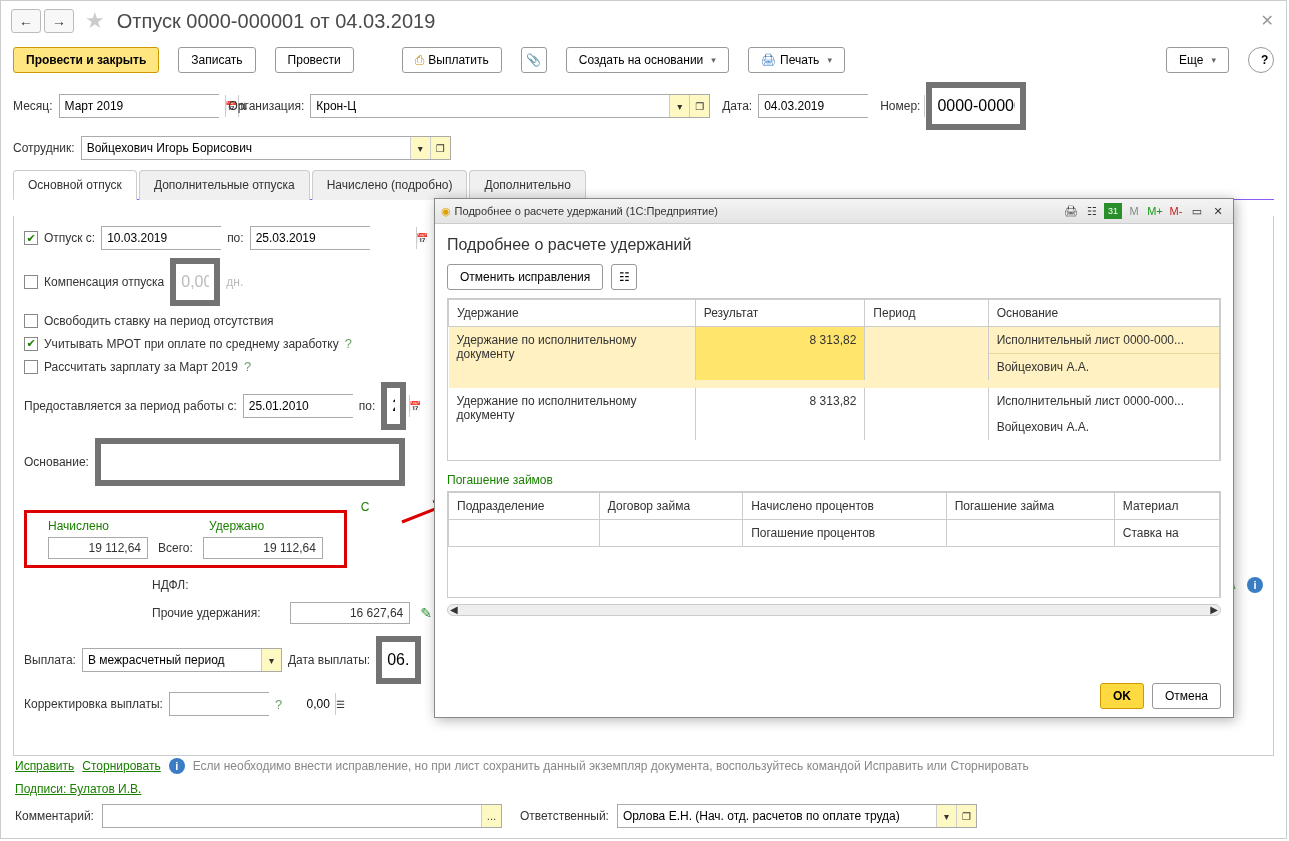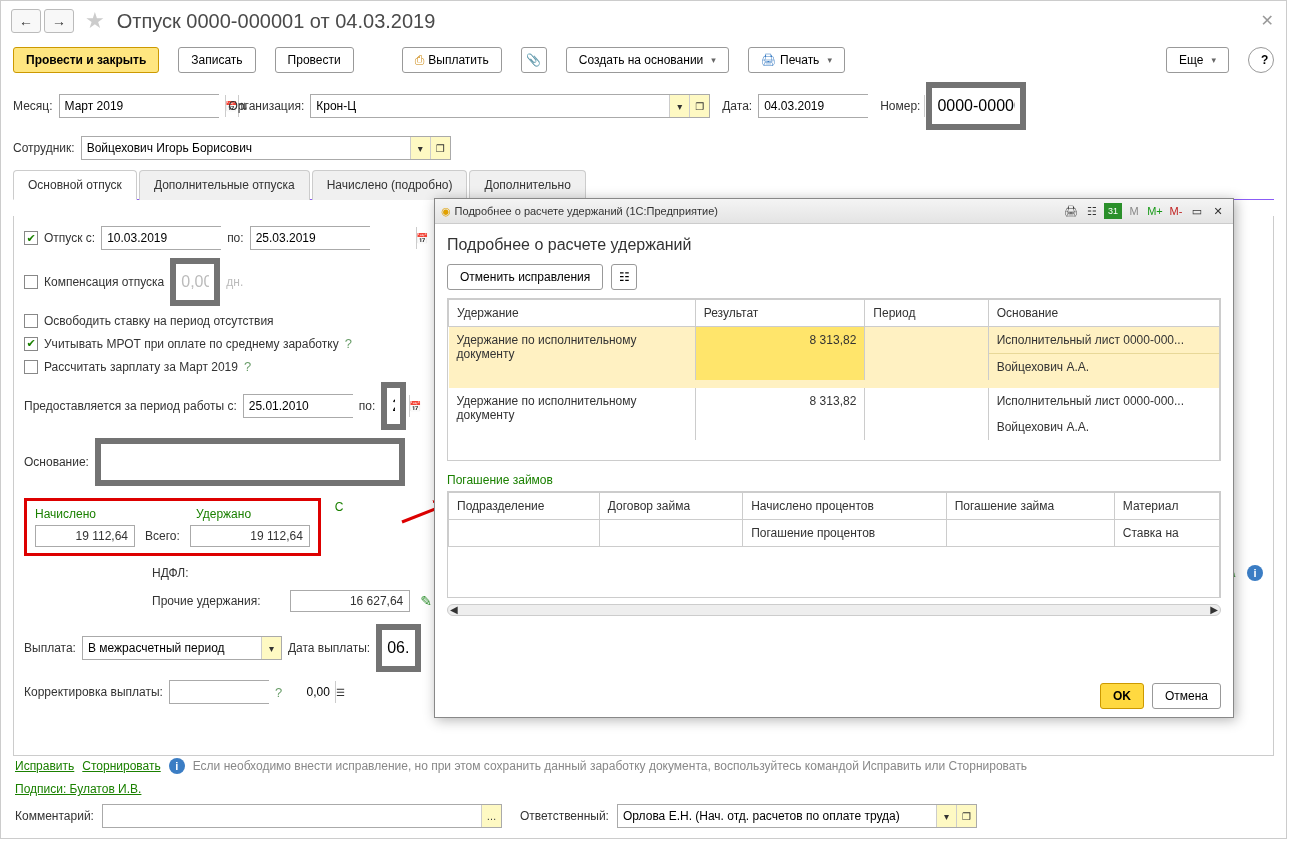--- a/index.html
+++ b/index.html
@@ -156,23 +156,23 @@
 .chk {
   width: 14px; height: 14px;
   border: 1px solid #888;
   display: inline-flex;
   align-items: center; justify-content: center;
   font-size: 11px;
   color: #1a8000;
 }
 .calc-box {
   border: 3px solid #d00;
-  padding: 6px 8px;
+  padding: 6px 21px;
   display: inline-block;
-  margin-top: 4px;
+  margin-top: 16px;
 }
 .calc-header { display: flex; gap: 100px; }
 .calc-header span { color: #1a8000; font-weight: normal; }
 .calc-row { display: flex; align-items: center; gap: 10px; margin-top: 4px; }
 .calc-amount {
   border: 1px solid #aaa;
   padding: 3px 6px;
   width: 100px;
   text-align: right;
   background: #fff;
@@ -464,21 +464,21 @@
       </div>
       <span class="help-q">?</span>
     </div>
   </div>
 
   <div class="footer-area">
     <div class="footer-row">
       <span class="link">Исправить</span>
       <span class="link">Сторнировать</span>
       <span class="info-icon">i</span>
-      <span style="color:#888">Если необходимо внести исправление, но при этом сохранить данный заработку документа, воспользуйтесь командой Исправить или Сторнировать</span>
+      <span style="color:#888">Если необходимо внести исправление, но при лист сохранить данный экземпляр документа, воспользуйтесь командой Исправить или Сторнировать</span>
     </div>
     <div class="footer-row">
       <span class="link">Подписи: Булатов И.В.</span>
     </div>
     <div class="footer-row">
       <span>Комментарий:</span>
       <div class="input-dropdown" style="width:400px">
         <input style="">
         <span class="icon-btn">…</span>
       </div>

